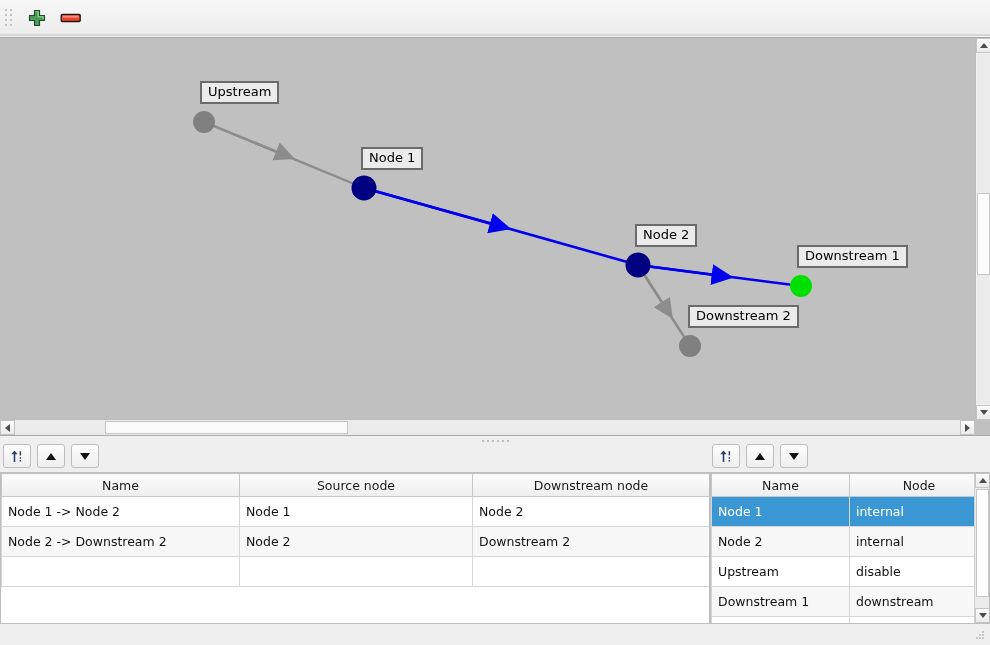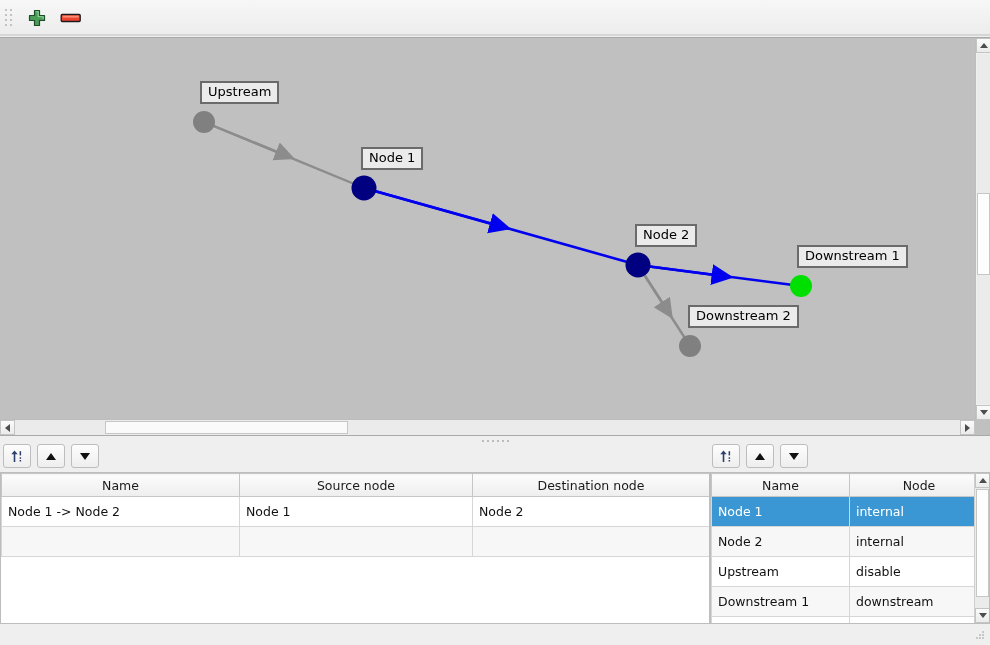--- a/index.html
+++ b/index.html
@@ -324,28 +324,33 @@
       <table class="grid">
         <colgroup>
             <col style="width:238px">
             <col style="width:233px">
             <col style="width:237px">
           </colgroup>
         <thead>
           <tr>
             <th>Name</th>
             <th>Source node</th>
-            <th>Destination node</th>
+            <th>Downstream node</th>
           </tr>
         </thead>
         <tbody>
           <tr>
             <td>Node 1 -&gt; Node 2</td>
             <td>Node 1</td>
             <td>Node 2</td>
+          </tr>
+          <tr>
+            <td>Node 2 -&gt; Downstream 2</td>
+            <td>Node 2</td>
+            <td>Downstream 2</td>
           </tr>
           <tr>
             <td></td>
             <td></td>
             <td></td>
           </tr>
         </tbody>
       </table>
     </div>
 

